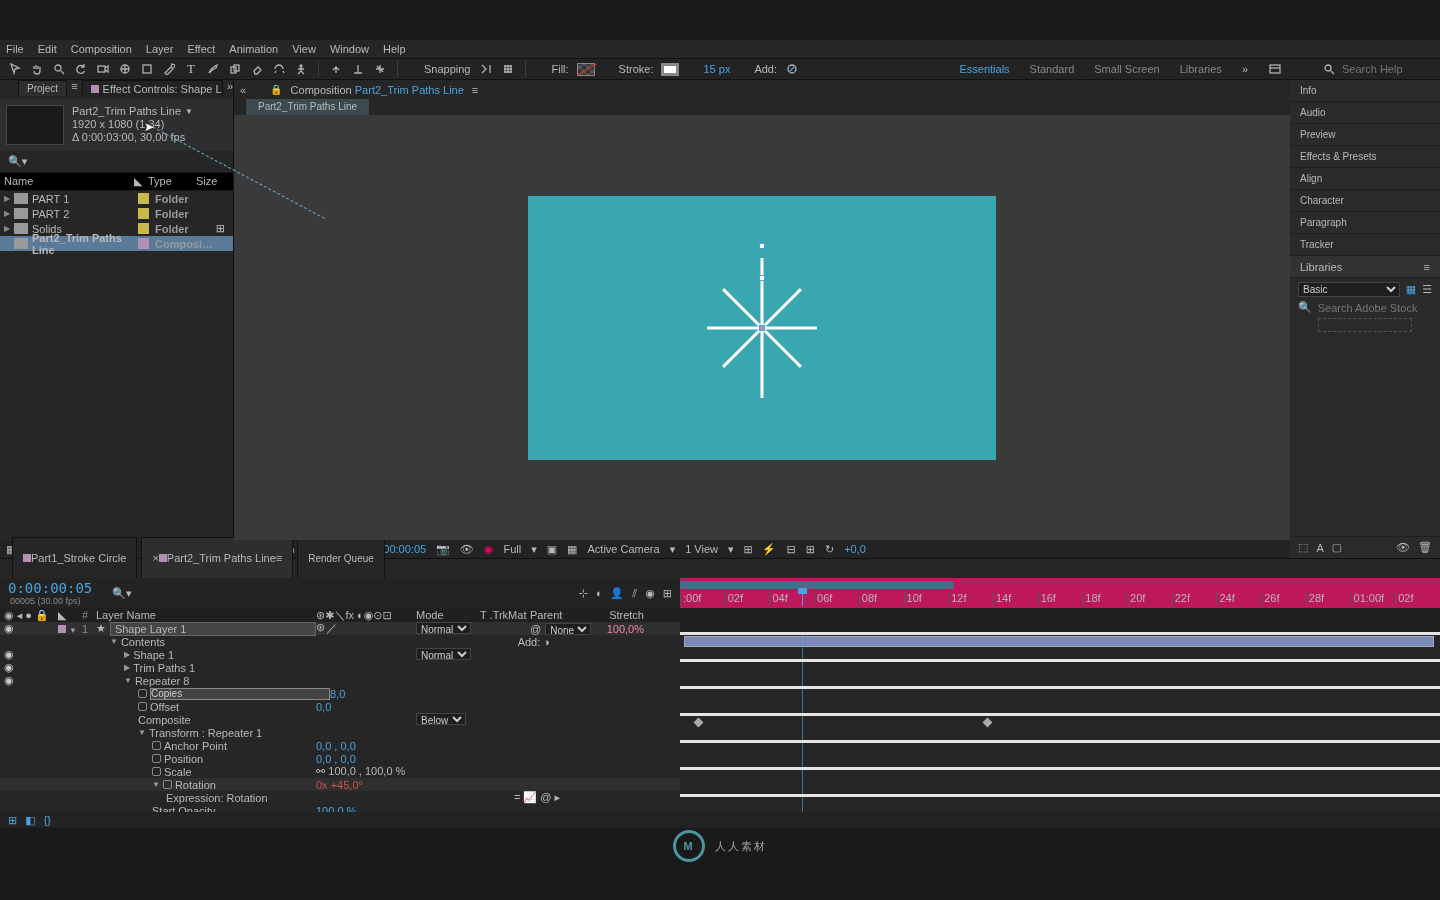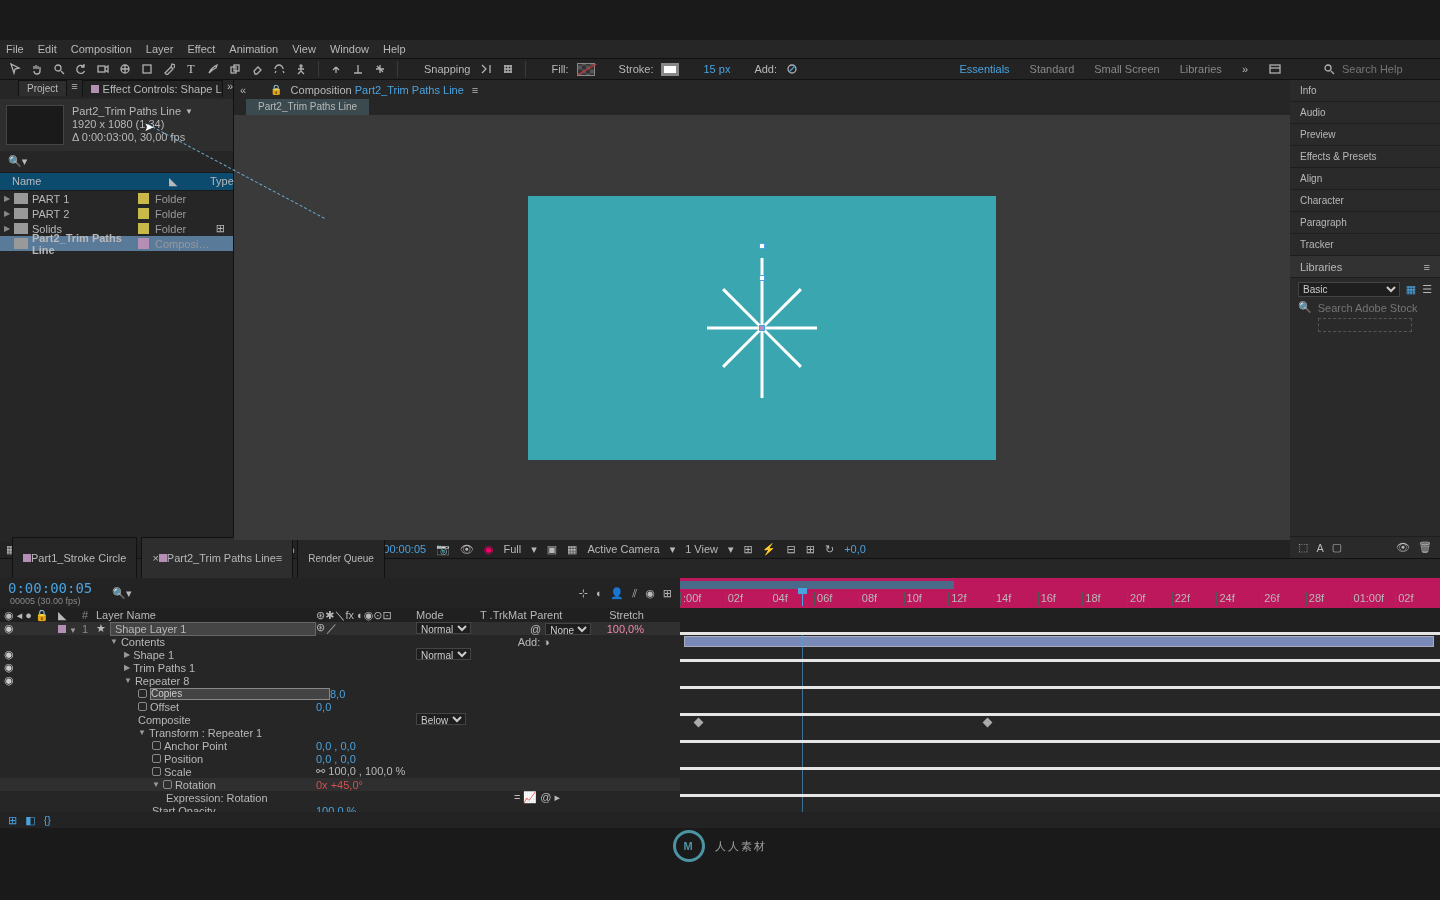--- a/index.html
+++ b/index.html
@@ -24,32 +24,32 @@
 .leftpanel { width:234px; background:#262626; display:flex; flex-direction:column; border-right:1px solid #111;}
 .paneltabs { height:19px; display:flex; align-items:flex-start; gap:4px; padding-left:18px; background:#262626;}
 .ptab { padding:2px 8px; background:#232323; border:1px solid #111; border-bottom:none; font-size:10px;}
 .ptab.active { background:#2e2e2e;}
 .projecthead { padding:6px; display:flex; gap:8px; background:#2e2e2e;}
 .compthumb { width:58px; height:40px; background:#1a1a1a; border:1px solid #444;}
 .compinfo { font-size:10px; line-height:13px;}
 .compinfo .name { display:flex; align-items:center; gap:4px;}
 .compinfo .tri { font-size:8px;}
 .searchrow { padding:4px 8px; border-bottom:1px solid #1a1a1a;}
-.projcols { display:flex; padding:2px 12px; font-size:10px; color:#888; background:#0c4a6e; border-bottom:1px solid #1a1a1a;gap:27px;}
+.projcols { display:flex; padding:2px 4px; font-size:10px; color:#888; background:#000000; border-bottom:1px solid #1a1a1a;}
 .projcols .c1{flex:0 0 130px;} .projcols .c2{flex:0 0 14px;} .projcols .c3{flex:0 0 48px;} .projcols .c4{flex:1;}
 .projlist { flex:1; background:#262626;}
 .projrow { display:flex; align-items:center; padding:2px 4px; height:15px; font-size:10px;}
 .projrow.sel { background:#5a7a9a;}
 .projrow .arrow{width:10px;font-size:8px;color:#888;}
 .projrow .ficon{width:14px;height:11px;background:#999;margin-right:4px;}
 .projrow .ficon.comp{background:#999;}
 .projrow .name{flex:0 0 106px;}
 .projrow .chip{width:11px;height:11px;background:#c9b94a;margin-right:6px;}
 .projrow .chip.comp{background:#b38fb3;}
-.projrow .type{color:#999;}
+.projrow .type{color:#999;font-weight:bold;}
 .projfoot { height:17px; background:#232323; display:flex; align-items:center; gap:10px; padding:0 6px; font-size:10px;}
 .projfoot .bpc{color:#4aa3df;}
 
 .centerpanel { flex:1; background:#262626; display:flex; flex-direction:column;}
 .centertabs { height:19px; background:#262626; display:flex; align-items:center; padding:0 6px; gap:8px; font-size:10px;}
 .centertabs .lock{font-size:10px;}
 .centertabs .compname{color:#4aa3df;}
 .breadcrumb { height:16px; background:#3b4a4f; padding:2px 12px; font-size:10px; width:fit-content; margin-left:12px;}
 .viewer { flex:1; background:#3a3a3a; display:flex; align-items:center; justify-content:center; position:relative;}
 .canvas { width:468px; height:264px; background:#3aa6b0; position:relative; display:flex; align-items:center; justify-content:center;}

